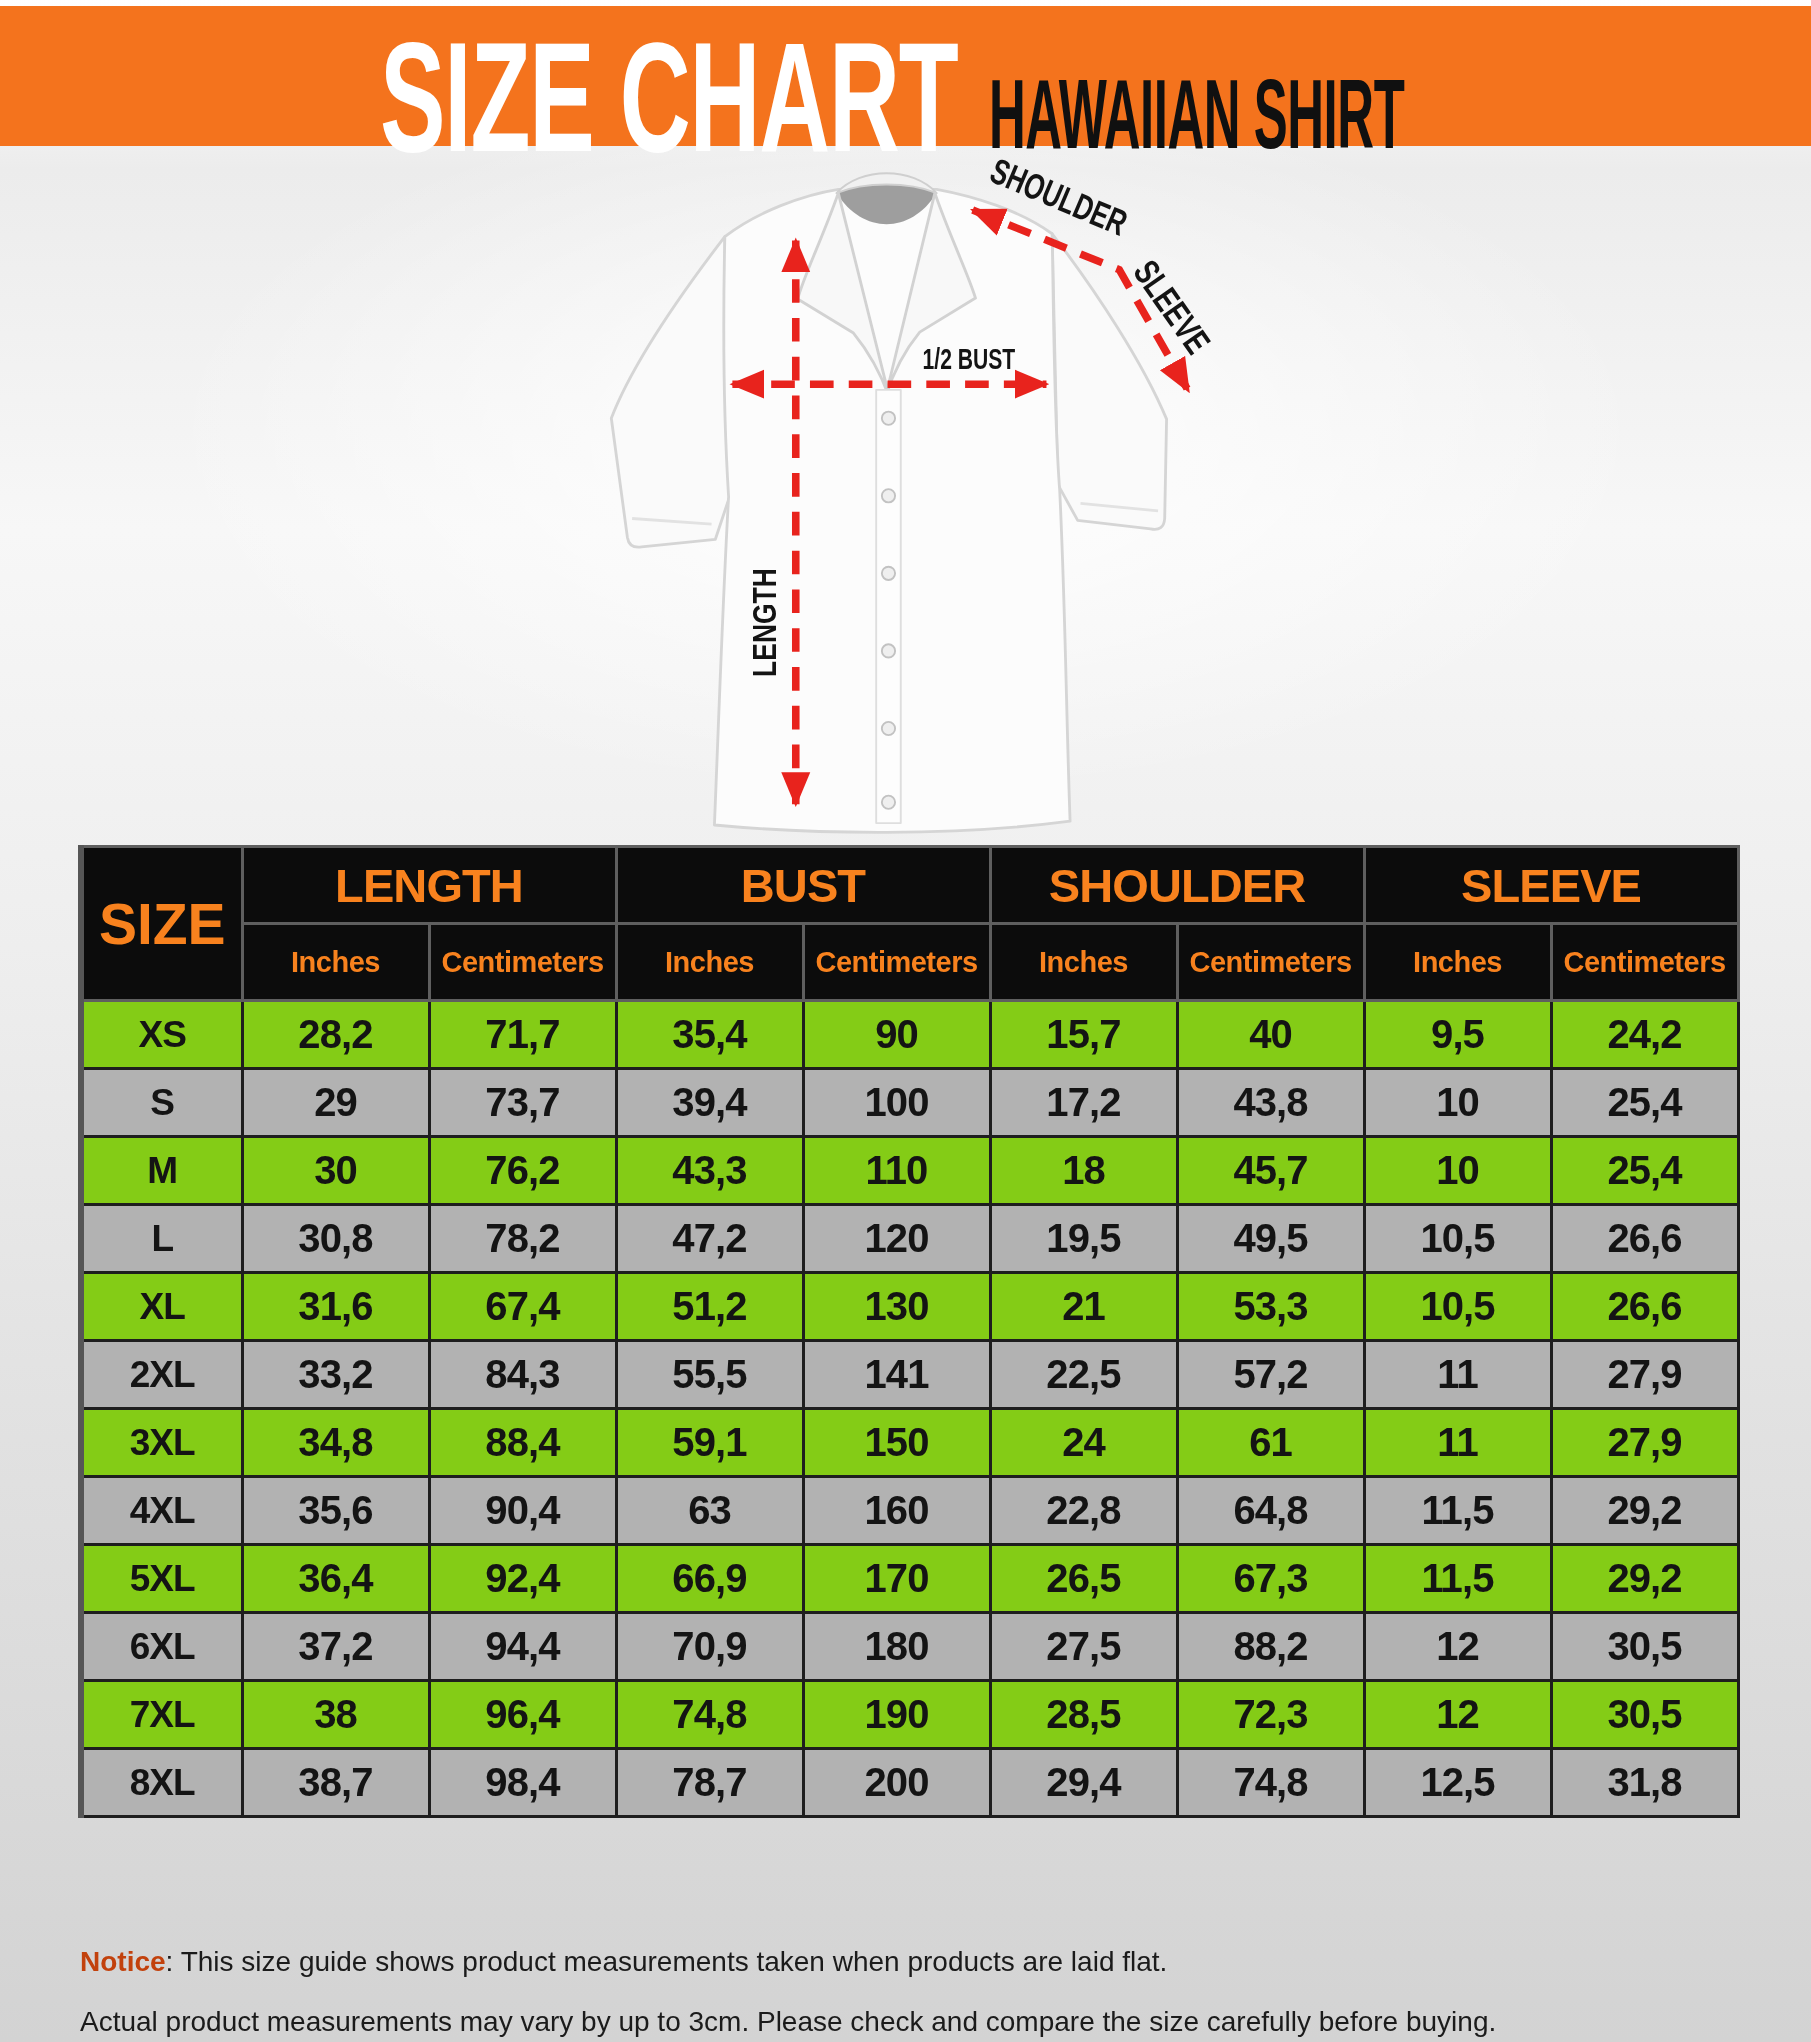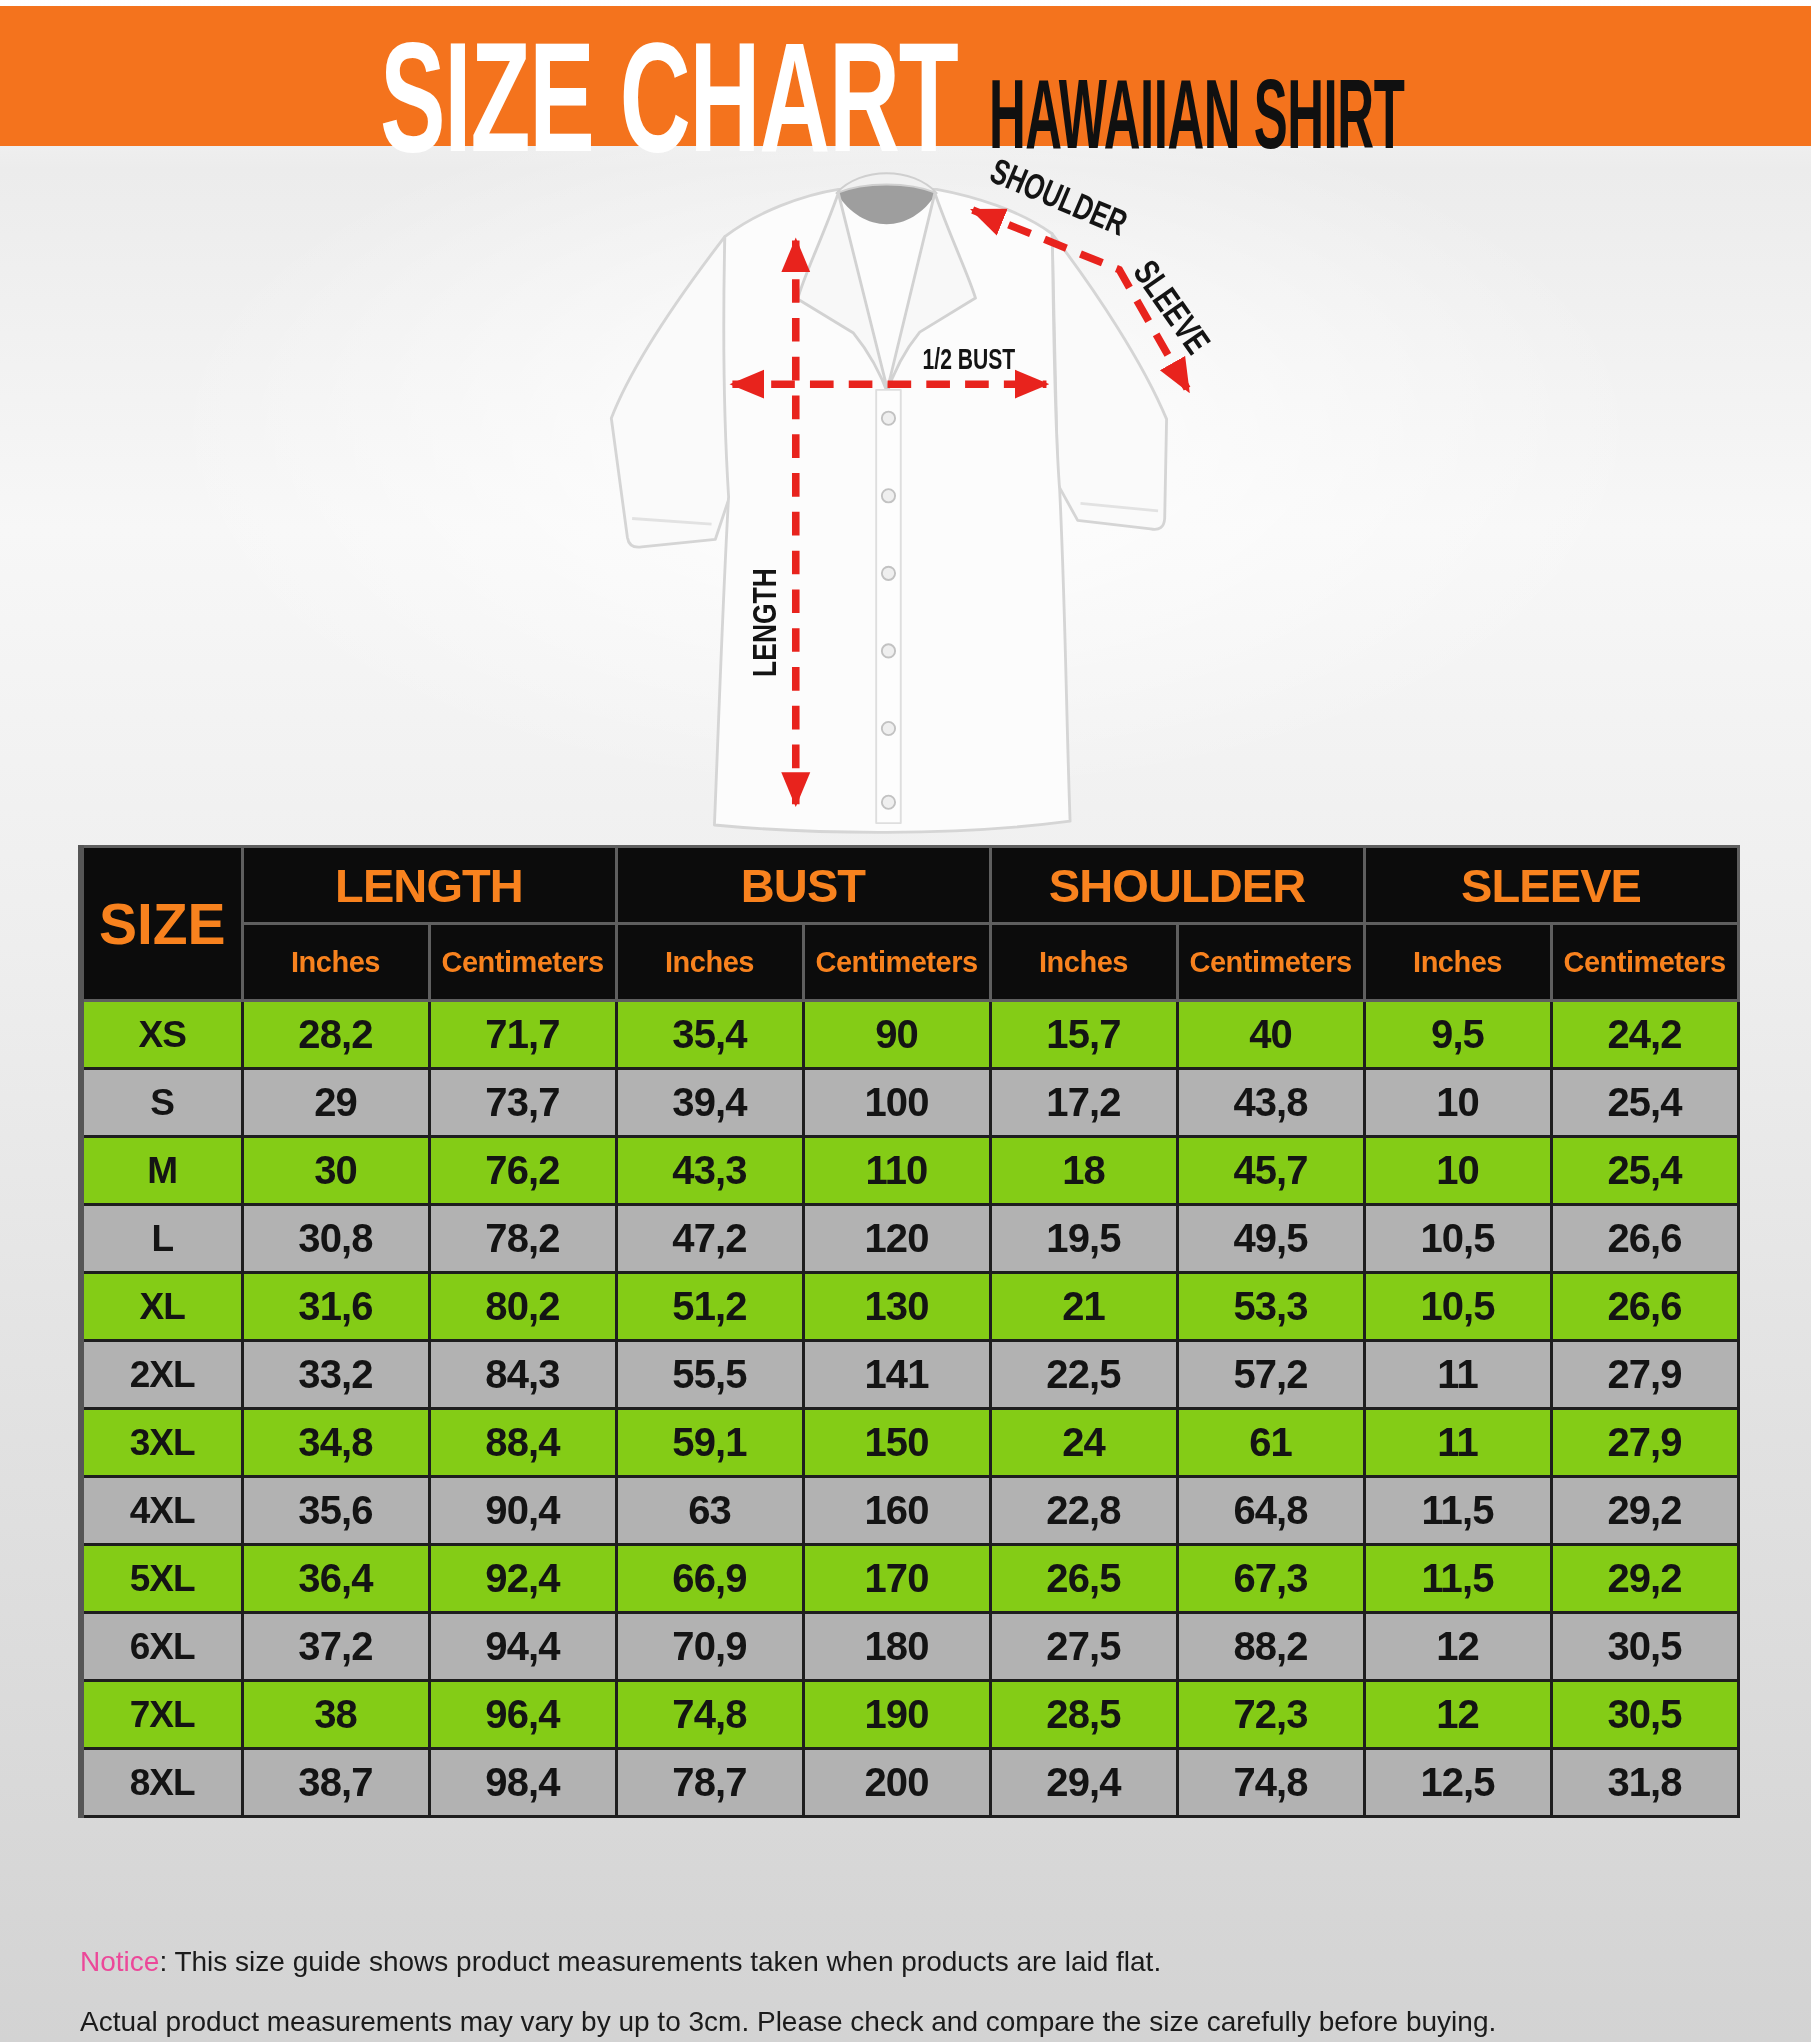--- a/index.html
+++ b/index.html
@@ -40,21 +40,21 @@
   th.size-h{font-size:57px;letter-spacing:0px;}
   th.group-h{font-size:47px;height:74px;letter-spacing:-0.9px;}
   th.unit-h{font-size:29px;height:74px;letter-spacing:-0.5px;margin-left:12px;}
   .size-table tbody td{font-size:40px;color:#141414;height:65px;letter-spacing:-0.9px;}
   .size-table tbody td.size-cell{font-size:37px;}
   .size-table tbody tr.light td{background:#84cc16;}
   .size-table tbody tr.dark td{background:#b2b2b2;}
   
   .notice{position:absolute;left:80px;top:1932px;font-size:28px;color:#1b1b1b;}
   .notice p{margin:0;line-height:60px;}
-  .notice .notice-label{color:#ec4899;font-weight:normal;}
+  .notice .notice-label{color:#c2410c;font-weight:bold;}
 </style>
 </head>
 <body>
 
 <div class="banner">
   <span class="title">SIZE CHART</span>
   <span class="subtitle">HAWAIIAN SHIRT</span>
 </div>
 
 <div class="diagram">
@@ -180,21 +180,21 @@
         <td class="val-cell">47,2</td>
         <td class="val-cell">120</td>
         <td class="val-cell">19,5</td>
         <td class="val-cell">49,5</td>
         <td class="val-cell">10,5</td>
         <td class="val-cell">26,6</td>
       </tr>
       <tr class="light">
         <td class="size-cell">XL</td>
         <td class="val-cell">31,6</td>
-        <td class="val-cell">80,2</td>
+        <td class="val-cell">67,4</td>
         <td class="val-cell">51,2</td>
         <td class="val-cell">130</td>
         <td class="val-cell">21</td>
         <td class="val-cell">53,3</td>
         <td class="val-cell">10,5</td>
         <td class="val-cell">26,6</td>
       </tr>
       <tr class="dark">
         <td class="size-cell">2XL</td>
         <td class="val-cell">33,2</td>

